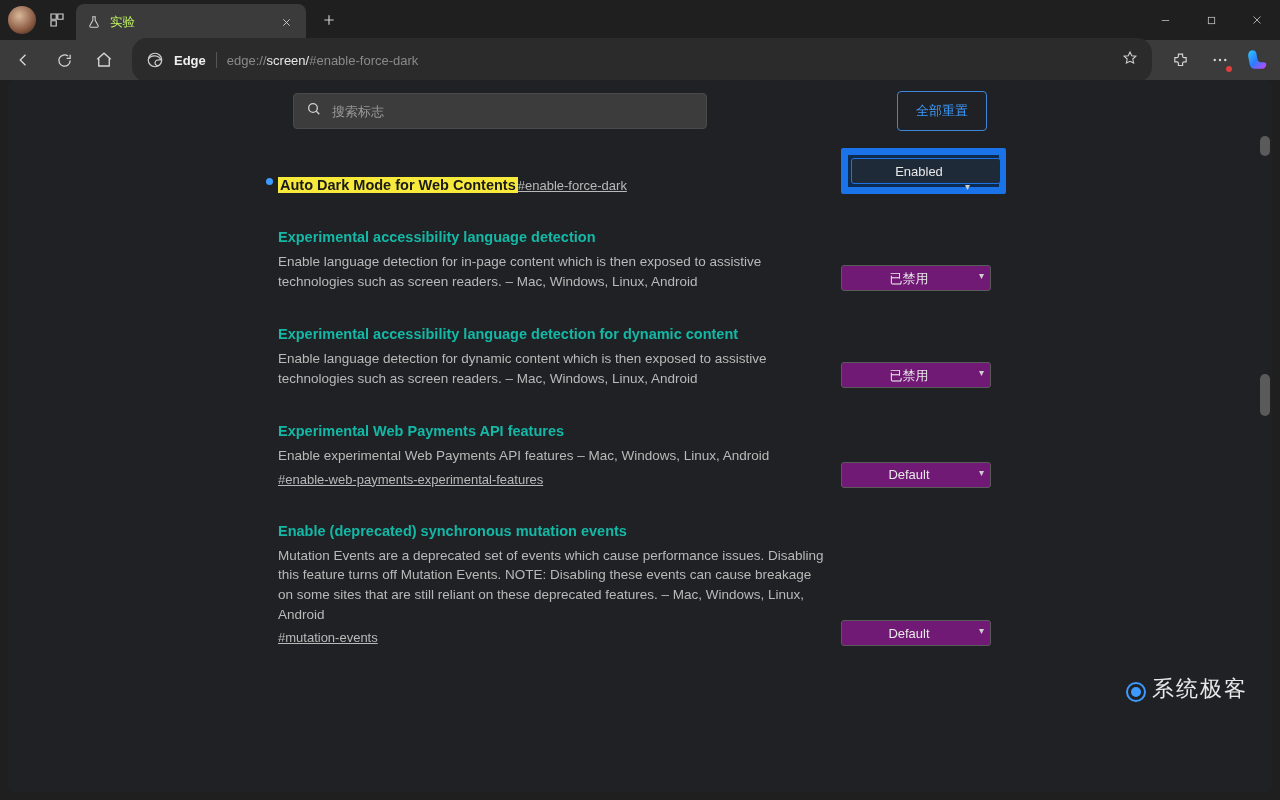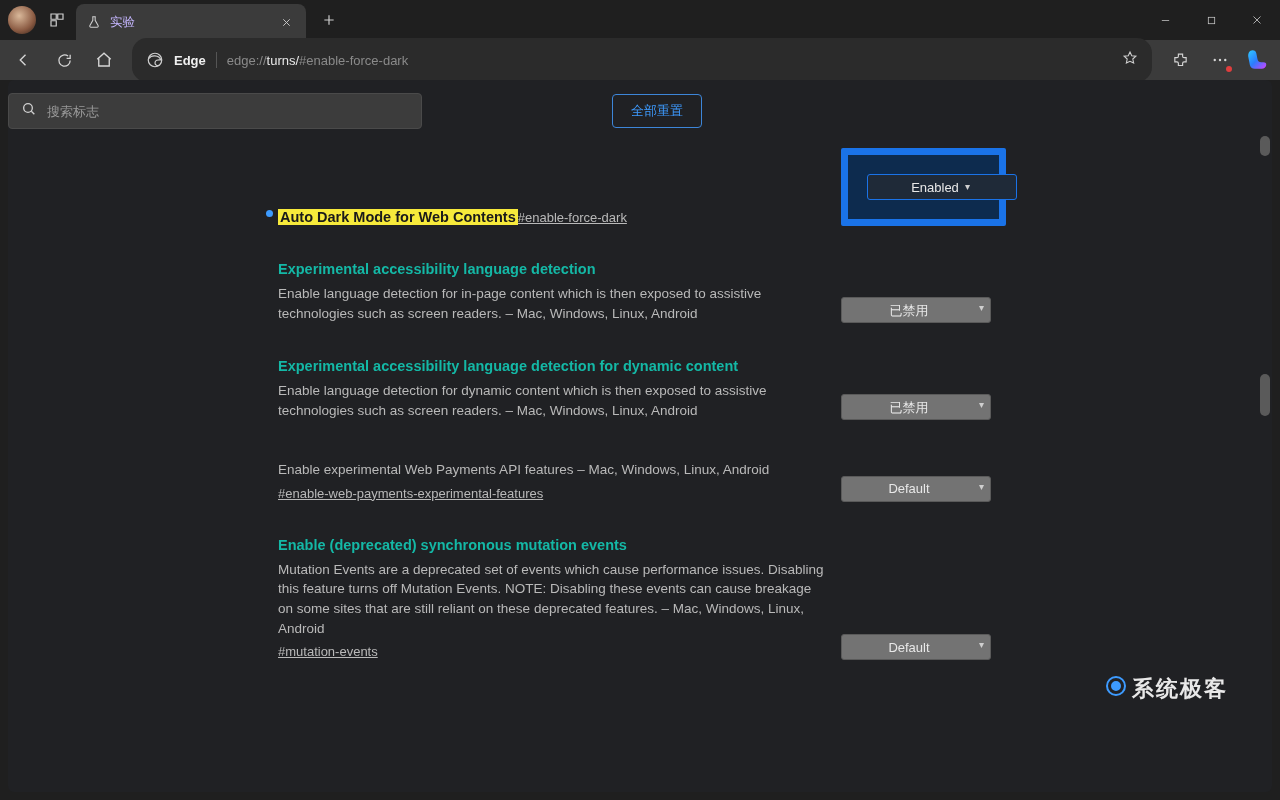--- a/index.html
+++ b/index.html
@@ -3,70 +3,70 @@
 <meta charset="utf-8">
 <style>
 * { margin:0; padding:0; box-sizing:border-box; font-family:"Segoe UI","Microsoft YaHei",sans-serif; }
 body { width:1280px; height:800px; background:#1f1f1f; color:#e8e8e8; overflow:hidden; position:relative; }
 
 .titlebar { height:40px; background:#1f1f1f; display:flex; align-items:center; }
 .avatar { width:28px; height:28px; border-radius:50%; margin:0 8px; background:radial-gradient(circle at 40% 35%,#d9b89a 0%,#8a5a42 60%,#2d1e16 100%); }
 .workspace-icon { width:26px; height:26px; margin-right:6px; display:flex; align-items:center; justify-content:center; color:#cfcfcf; }
 .tab { height:36px; margin-top:4px; background:#3b3b3b; border-radius:8px 8px 0 0; display:flex; align-items:center; padding:0 12px 0 10px; gap:8px; min-width:230px; }
 .tab-icon { width:16px; height:16px; color:#cfcfcf; display:flex; align-items:center; justify-content:center; }
-.tab-title { font-size:12.5px; color:#c4b5fd; flex:1; }
+.tab-title { font-size:12.5px; color:#bef264; flex:1; }
 .tab-close { width:16px; height:16px; color:#cfcfcf; display:flex; align-items:center; justify-content:center; cursor:pointer; }
 .newtab { width:30px; height:30px; margin-left:8px; display:flex; align-items:center; justify-content:center; color:#cfcfcf; cursor:pointer; }
 .titlebar-spacer { flex:1; }
 .win-btn { width:46px; height:40px; display:flex; align-items:center; justify-content:center; color:#cfcfcf; cursor:pointer; }
 
 .toolbar { height:40px; background:#3b3b3b; display:flex; align-items:center; padding:0 6px; gap:4px; }
 .tool-btn { width:36px; height:32px; display:flex; align-items:center; justify-content:center; color:#d6d6d6; cursor:pointer; border-radius:4px; }
 .addrbar { flex:1; height:44px; background:#2b2b2b; border-radius:15px; display:flex; align-items:center; padding:0 14px; gap:10px; margin:0 6px; }
 .addr-edge-icon { width:18px; height:18px; color:#cfcfcf; }
 .addr-edge-label { font-size:13px; color:#f0f0f0; font-weight:600; }
 .addr-sep { width:1px; height:16px; background:#555; }
 .addr-url { font-size:13px; color:#8a8a8a; }
 .addr-url .hl { color:#e8e8e8; }
 .addr-spacer { flex:1; }
 .badge-dot { position:absolute; bottom:4px; right:6px; width:6px; height:6px; background:#e03e3e; border-radius:50%; }
 .copilot { width:32px; height:32px; display:flex; align-items:center; justify-content:center; }
 .copilot svg { filter:saturate(1.3); }
 
 .page { position:absolute; left:8px; right:8px; top:80px; bottom:8px; background:#202124; border-radius:6px; overflow:hidden; }
-.flags-header { height:56px; display:flex; align-items:center; gap:190px; padding-top:6px; }
+.flags-header { height:56px; display:flex; align-items:center; justify-content:center; gap:190px; padding-top:6px; }
 .searchbox { width:414px; height:36px; background:#3c3c3c; border-radius:4px; display:flex; align-items:center; padding:0 12px; gap:10px; border:1px solid #4a4a4a; }
 .searchbox input { flex:1; background:transparent; border:0; outline:0; color:#e8e8e8; font-size:13px; }
 .searchbox input::placeholder { color:#9a9a9a; }
-.reset-btn { height:34px; padding:0 18px; border:1px solid #3d86d9; border-radius:4px; color:#3d9bff; font-size:13px; background:transparent; cursor:pointer; }
+.reset-btn { height:40px; padding:0 18px; border:1px solid #3d86d9; border-radius:4px; color:#3d9bff; font-size:13px; background:transparent; cursor:pointer; }
 
 .scroll-area { position:absolute; top:56px; bottom:66px; left:0; right:16px; overflow:hidden; }
 .flags-list { width:728px; margin-left:270px; }
 .flag { display:flex; align-items:flex-end; gap:16px; padding:12px 0 22px 0; }
 .flag-left { flex:1; position:relative; }
 .dot { position:absolute; left:-12px; top:6px; width:7px; height:7px; border-radius:50%; background:#3d9bff; }
 .flag-title { font-size:14.5px; font-weight:600; color:#14b8a6; }
 .flag-title.highlight { background:#f7ea3b; color:#1a1a1a; padding:0 2px; }
 .flag-desc { font-size:13.5px; color:#b9b9b9; margin-top:6px; line-height:1.45; }
 .flag-link { font-size:13px; color:#b9b9b9; text-decoration:underline; margin-top:6px; display:inline-block; cursor:pointer; }
 .flag-ctrl { width:165px; padding-top:14px; position:relative; }
-.flag-ctrl select { width:150px; height:26px; background:#737373; border:1px solid #5a5a5a; color:#e8e8e8; font-size:13px; text-align:center; border-radius:3px; cursor:pointer; appearance:none; padding-right:14px; }
+.flag-ctrl select { width:150px; height:26px; background:#701a75; border:1px solid #5a5a5a; color:#e8e8e8; font-size:13px; text-align:center; border-radius:3px; cursor:pointer; appearance:none; padding-right:14px; }
 .flag-ctrl::after { content:"▾"; position:absolute; right:22px; top:19px; color:#cfcfcf; font-size:10px; pointer-events:none; }
-.ctrl-highlight { border:7px solid #1a73e8; border-radius:2px; padding:19px; background:#0d2b4e; }
+.ctrl-highlight { border:7px solid #1a73e8; border-radius:2px; padding:3px; background:#0d2b4e; }
 .ctrl-highlight select { border:1px solid #1a73e8; background:#1f2a38; }
 .ctrl-highlight::after { right:29px; top:26px; }
 
 .restart-bar { position:absolute; left:0; right:0; bottom:0; height:66px; background:#2a2a2a; display:flex; align-items:center; padding:0 28px; border-top:1px solid #3a3a3a; }
 .restart-msg { font-size:14px; color:#e8e8e8; font-weight:500; }
 .restart-btn { margin-left:auto; background:#1a73e8; color:#fff; border:0; height:38px; padding:0 40px; border-radius:4px; font-size:14px; cursor:pointer; }
 
 .page-scrollbar { position:absolute; right:2px; top:56px; bottom:66px; width:12px; }
 .scroll-thumb { position:absolute; right:0; width:10px; background:#5a5a5a; border-radius:5px; }
 
-.watermark { position:absolute; right:44px; bottom:88px; display:flex; align-items:flex-start; gap:4px; color:#3d9bff; font-weight:700; font-size:22px; }
+.watermark { position:absolute; right:24px; bottom:88px; display:flex; align-items:flex-end; gap:4px; color:#3d9bff; font-weight:400; font-size:22px; }
 .watermark .wm-text { color:#e8e8e8; letter-spacing:2px; }
 </style>
 </head>
 <body>
 
 <div class="titlebar">
   <div class="avatar"></div>
   <div class="workspace-icon">
     <svg width="18" height="18" viewBox="0 0 24 24" fill="none" stroke="currentColor" stroke-width="1.6">
         <path d="M4 4h7v7H4zM13 4h7v7h-7zM4 13h7v7H4z"></path>
@@ -127,21 +127,21 @@
   <div class="addrbar">
     <span class="addr-edge-icon">
       <svg width="18" height="18" viewBox="0 0 24 24" fill="none" stroke="currentColor" stroke-width="1.6">
           <circle cx="12" cy="12" r="9"></circle>
           <path d="M4 10c3-5 13-5 16 2-3 0-8-1-8 4 0 3 3 4 6 3"></path>
         </svg>
     </span>
     <span class="addr-edge-label">Edge</span>
     <span class="addr-sep"></span>
     <span class="addr-url">
-      <span>edge://</span><span class="hl">turns/</span><span>#enable-force-dark</span>
+      <span>edge://</span><span class="hl">screen/</span><span>#enable-force-dark</span>
     </span>
     <span class="addr-spacer"></span>
     <span style="color:#cfcfcf;">
       <svg width="16" height="16" viewBox="0 0 24 24" fill="none" stroke="currentColor" stroke-width="1.6">
           <path d="M12 3l2.6 5.7 6.2.6-4.6 4.2 1.3 6.1L12 16.9 6.5 19.6l1.3-6.1L3.2 9.3l6.2-.6z"></path>
         </svg>
     </span>
   </div>
   <div class="tool-btn">
     <svg width="17" height="17" viewBox="0 0 24 24" fill="none" stroke="currentColor" stroke-width="1.6">
@@ -192,21 +192,21 @@
         </div>
         <div class="flag">
           <div class="flag-left"><span class="flag-title">Experimental accessibility language detection</span><div class="flag-desc">Enable language detection for in-page content which is then exposed to assistive technologies such as screen readers. – Mac, Windows, Linux, Android</div></div>
           <div class="flag-ctrl"><select><option>已禁用</option></select></div>
         </div>
         <div class="flag">
           <div class="flag-left"><span class="flag-title">Experimental accessibility language detection for dynamic content</span><div class="flag-desc">Enable language detection for dynamic content which is then exposed to assistive technologies such as screen readers. – Mac, Windows, Linux, Android</div></div>
           <div class="flag-ctrl"><select><option>已禁用</option></select></div>
         </div>
         <div class="flag">
-          <div class="flag-left"><div class="flag-desc">Enable experimental Web Payments API features – Mac, Windows, Linux, Android</div><a class="flag-link">#enable-web-payments-experimental-features</a></div>
+          <div class="flag-left"><span class="flag-title">Experimental Web Payments API features</span><div class="flag-desc">Enable experimental Web Payments API features – Mac, Windows, Linux, Android</div><a class="flag-link">#enable-web-payments-experimental-features</a></div>
           <div class="flag-ctrl"><select><option>Default</option></select></div>
         </div>
         <div class="flag">
           <div class="flag-left"><span class="flag-title">Enable (deprecated) synchronous mutation events</span><div class="flag-desc">Mutation Events are a deprecated set of events which cause performance issues. Disabling this feature turns off Mutation Events. NOTE: Disabling these events can cause breakage on some sites that are still reliant on these deprecated features. – Mac, Windows, Linux, Android</div><a class="flag-link">#mutation-events</a></div>
           <div class="flag-ctrl"><select><option>Default</option></select></div>
         </div>
       </div>
   </div>
 
   <div class="page-scrollbar">

